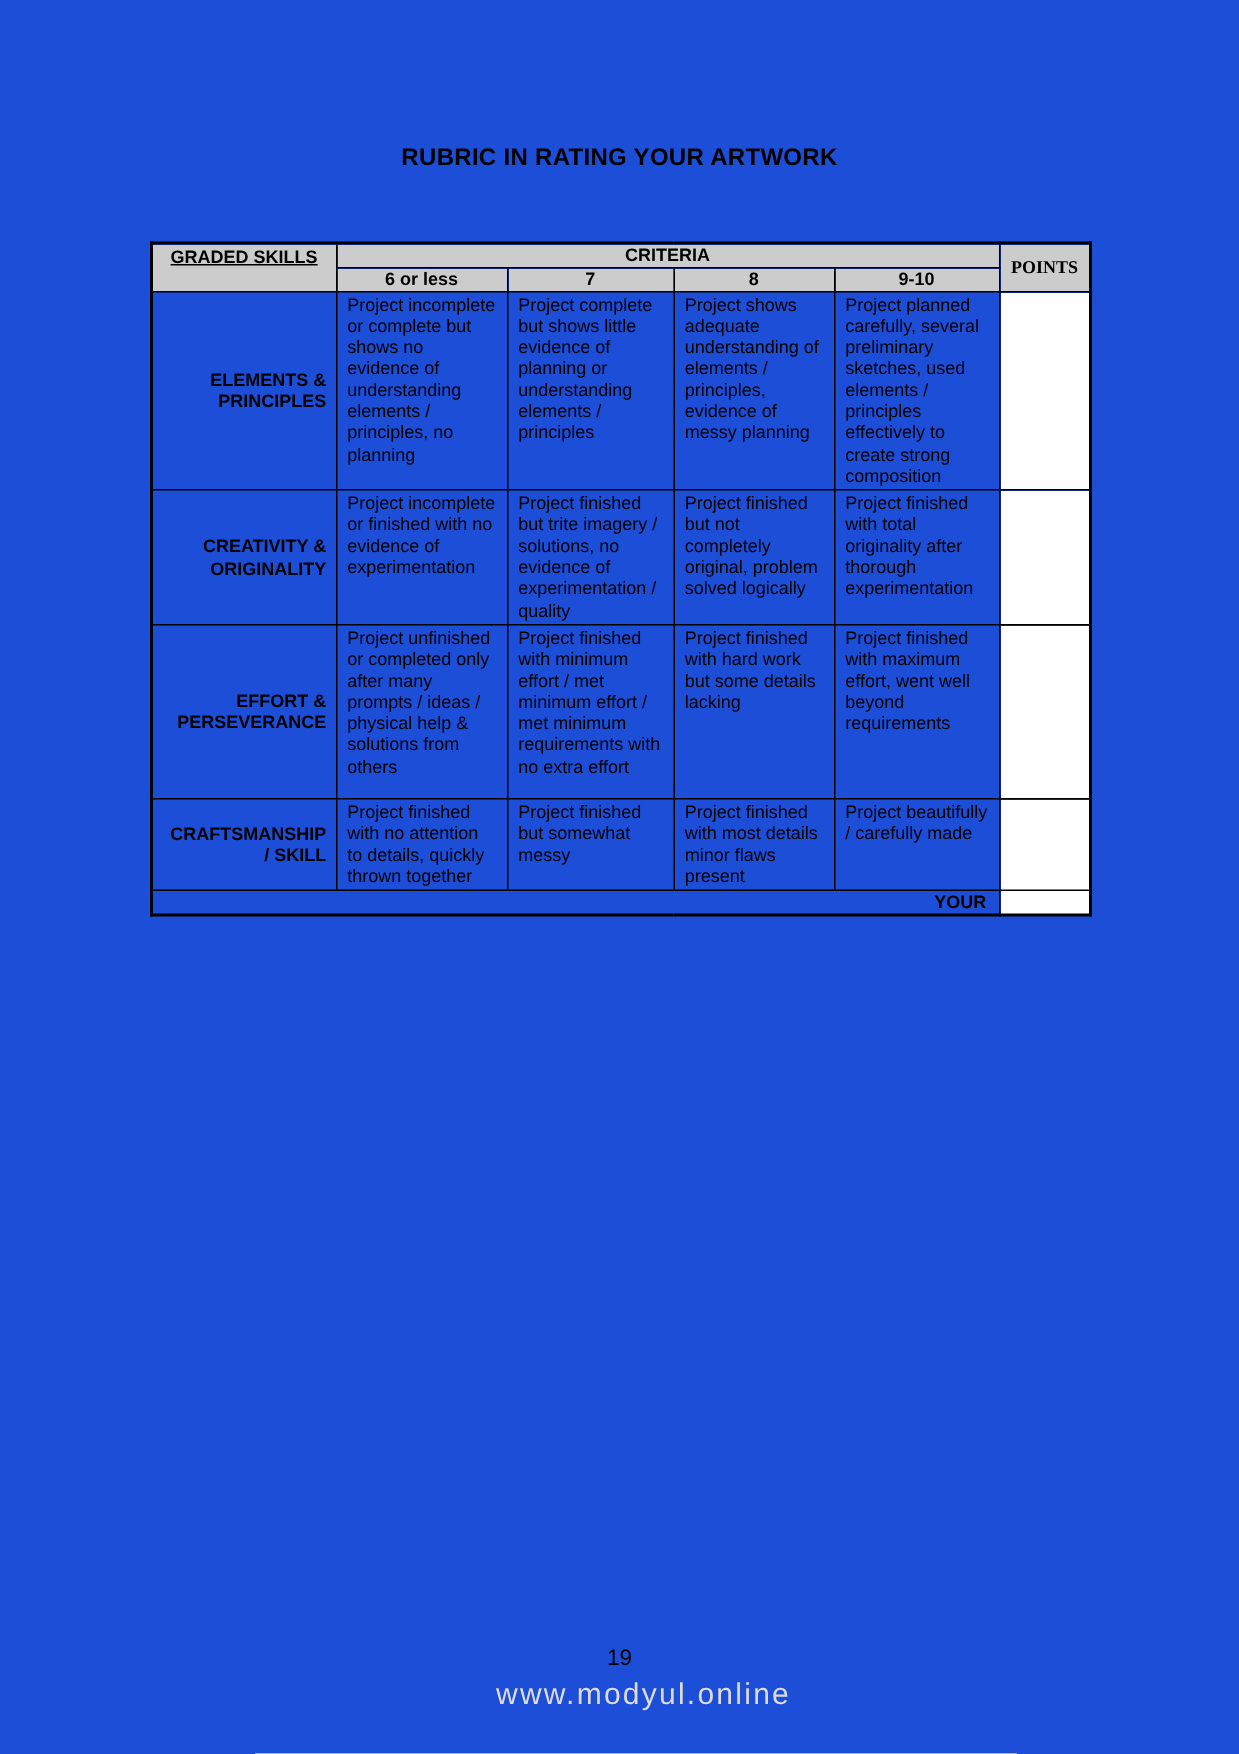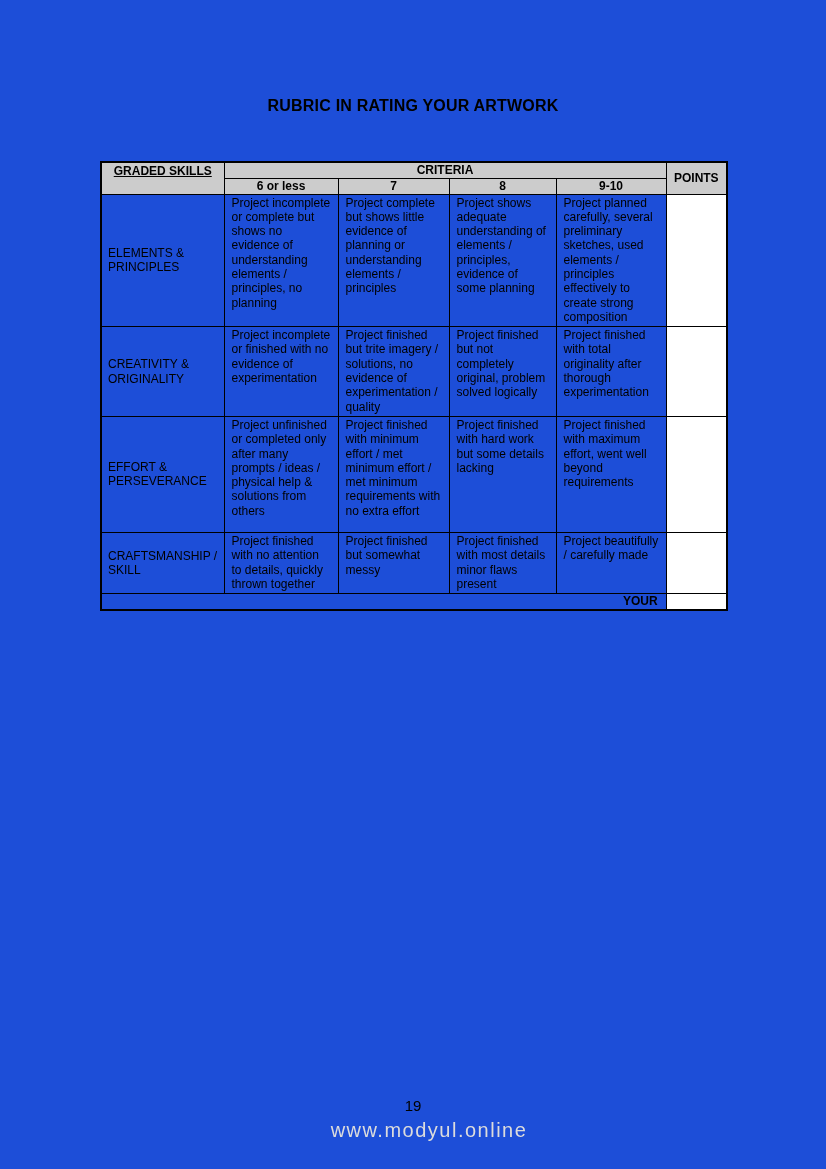--- a/index.html
+++ b/index.html
@@ -45,24 +45,24 @@
     overflow: hidden;
   }
   thead th {
     background: var(--header-bg);
     font-weight: bold;
     text-align: center;
     padding: 0;
   }
   tr.hdr-row { height: 16px; }
   th.graded-skills-hdr { vertical-align: top; padding-top: 1px; text-decoration: underline; }
-  th.points-hdr { vertical-align: middle; }
+  th.points-hdr { vertical-align: middle; font-family: Liberation Serif, serif; }
   .skill-cell {
-    font-weight: normal;
-    text-align: left;
+    font-weight: bold;
+    text-align: right;
     vertical-align: middle;
     padding: 0 6px;
   }
   .criteria-cell {
     vertical-align: top;
     text-align: left;
     padding: 1px 6px 2px 7px;
   }
   .points-cell { background: #ffffff; }
   tr.row-1 { height: 130px; }
@@ -122,21 +122,21 @@
         <th>7</th>
         <th>8</th>
         <th>9-10</th>
       </tr>
     </thead>
     <tbody>
       <tr class="row-1">
         <td class="skill-cell">ELEMENTS &amp; PRINCIPLES</td>
         <td class="criteria-cell">Project incomplete or complete but shows no evidence of understanding elements / principles, no planning</td>
         <td class="criteria-cell">Project complete but shows little evidence of planning or understanding elements / principles</td>
-        <td class="criteria-cell">Project shows adequate understanding of elements / principles, evidence of some planning</td>
+        <td class="criteria-cell">Project shows adequate understanding of elements / principles, evidence of messy planning</td>
         <td class="criteria-cell">Project planned carefully, several preliminary sketches, used elements / principles effectively to create strong composition</td>
         <td class="points-cell"></td>
       </tr>
       <tr class="row-2">
         <td class="skill-cell">CREATIVITY &amp; ORIGINALITY</td>
         <td class="criteria-cell">Project incomplete or finished with no evidence of experimentation</td>
         <td class="criteria-cell">Project finished but trite imagery / solutions, no evidence of experimentation / quality</td>
         <td class="criteria-cell">Project finished but not completely original, problem solved logically</td>
         <td class="criteria-cell">Project finished with total originality after thorough experimentation</td>
         <td class="points-cell"></td>

